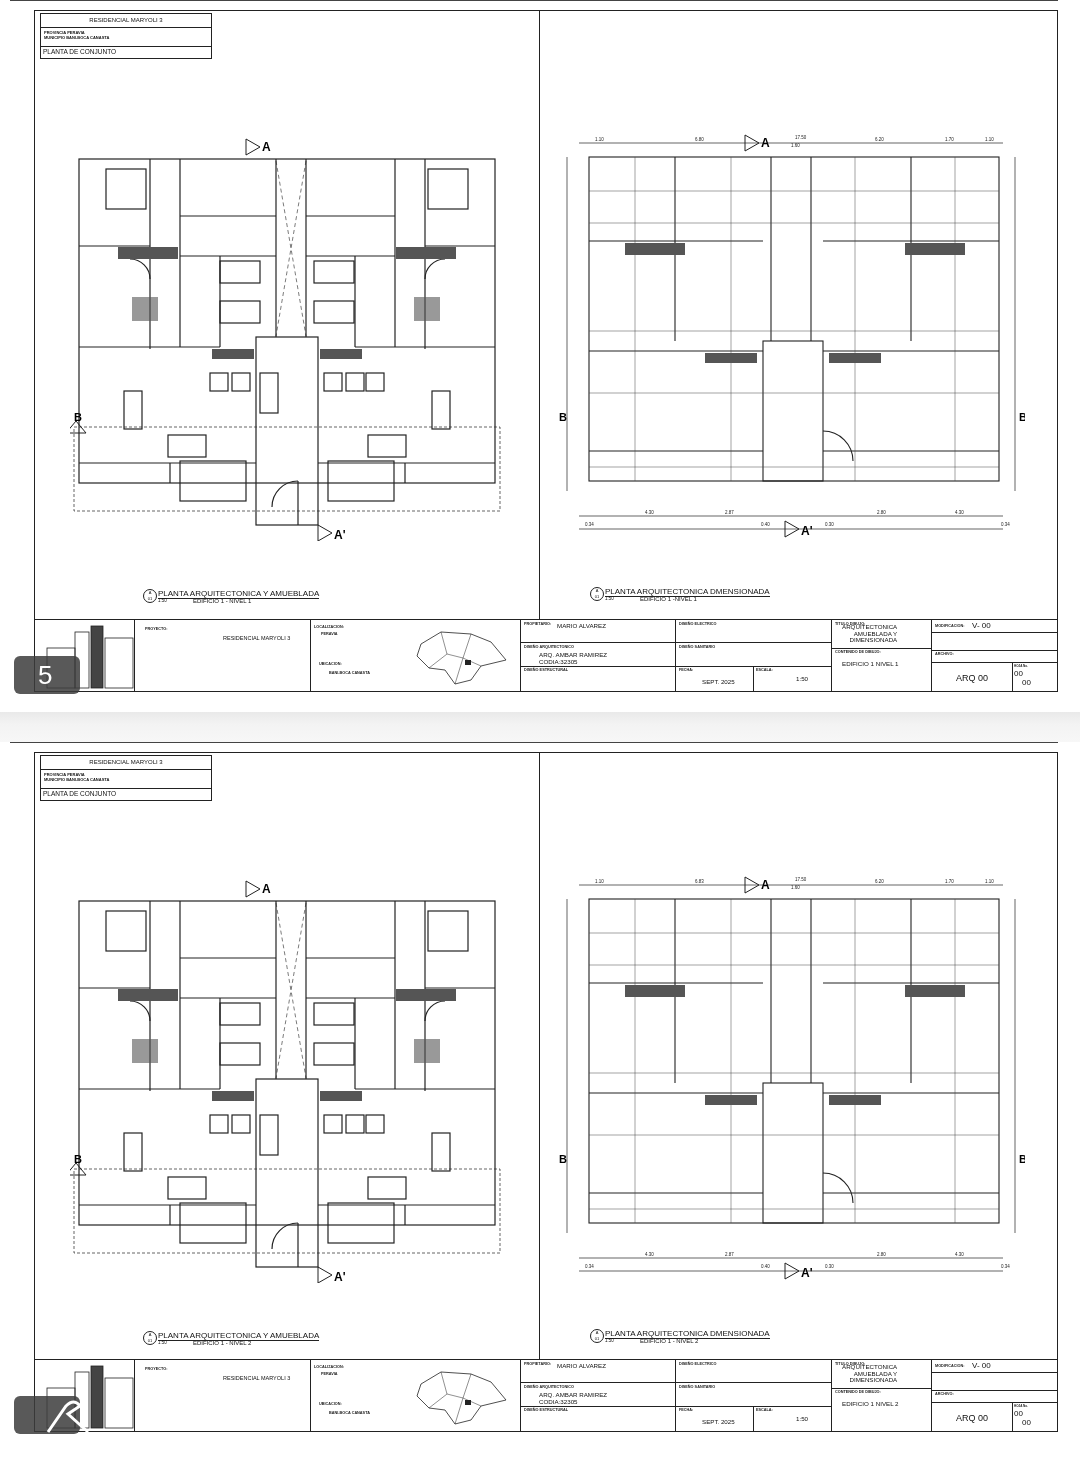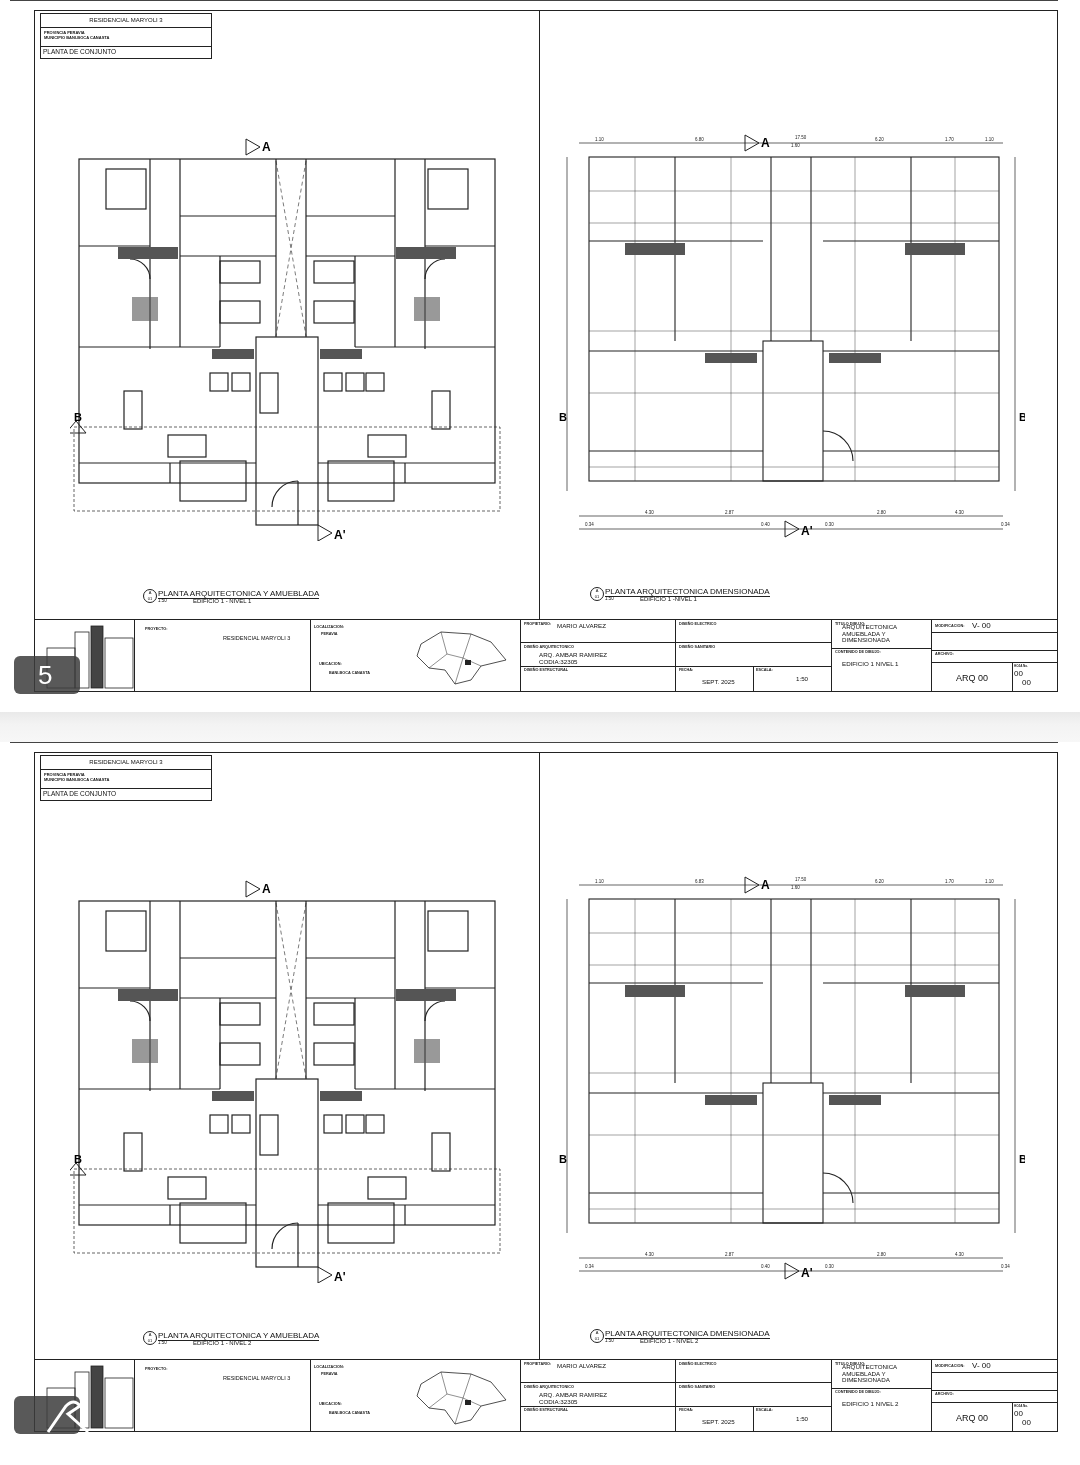--- a/index.html
+++ b/index.html
@@ -26,21 +26,21 @@
   .plan { position: absolute; }
   .plan svg { display: block; }
 
   .plan-title { position: absolute; font-size: 8px; }
   .plan-title .circ { position: absolute; left: 0; top: 0; width: 14px; height: 14px; border: 1px solid #222; border-radius: 50%;
                       font-size: 4px; text-align: center; line-height: 6px; }
   .plan-title .main { position: absolute; left: 15px; top: 0; font-size: 8px; border-bottom: 1px solid #222; white-space: nowrap; padding-bottom: 0; }
   .plan-title .scale { position: absolute; left: 15px; top: 9px; font-size: 4.5px; }
   .plan-title .sub { position: absolute; left: 50px; top: 9px; font-size: 6px; white-space: nowrap; }
 
-  .titleblock { position: absolute; left: 0; right: 0; bottom: 0; height: 72px; border-top: 1.2px solid #222; }
+  .titleblock { position: absolute; left: 0; right: 0; bottom: 0; height: 72px; border-top: 1.2px solid #222; text-align: right; }
   .tb-cell { position: absolute; border-right: 1px solid #222; top: 0; bottom: 0; }
   .tb-lbl { position: absolute; font-size: 3.8px; font-weight: bold; color: #222; white-space: nowrap; }
   .tb-val { position: absolute; font-size: 6.2px; white-space: nowrap; }
   .tb-h { position: absolute; border-top: 1px solid #222; }
   .tb-v { position: absolute; border-left: 1px solid #222; }
 
   .badge { position: absolute; left: 14px; width: 66px; height: 38px; background: rgba(60,60,60,0.85); border-radius: 6px; color: #fff;
            font-size: 26px; line-height: 38px; padding-left: 24px; }
   .badge.logo { font-size: 0; }
 </style>

